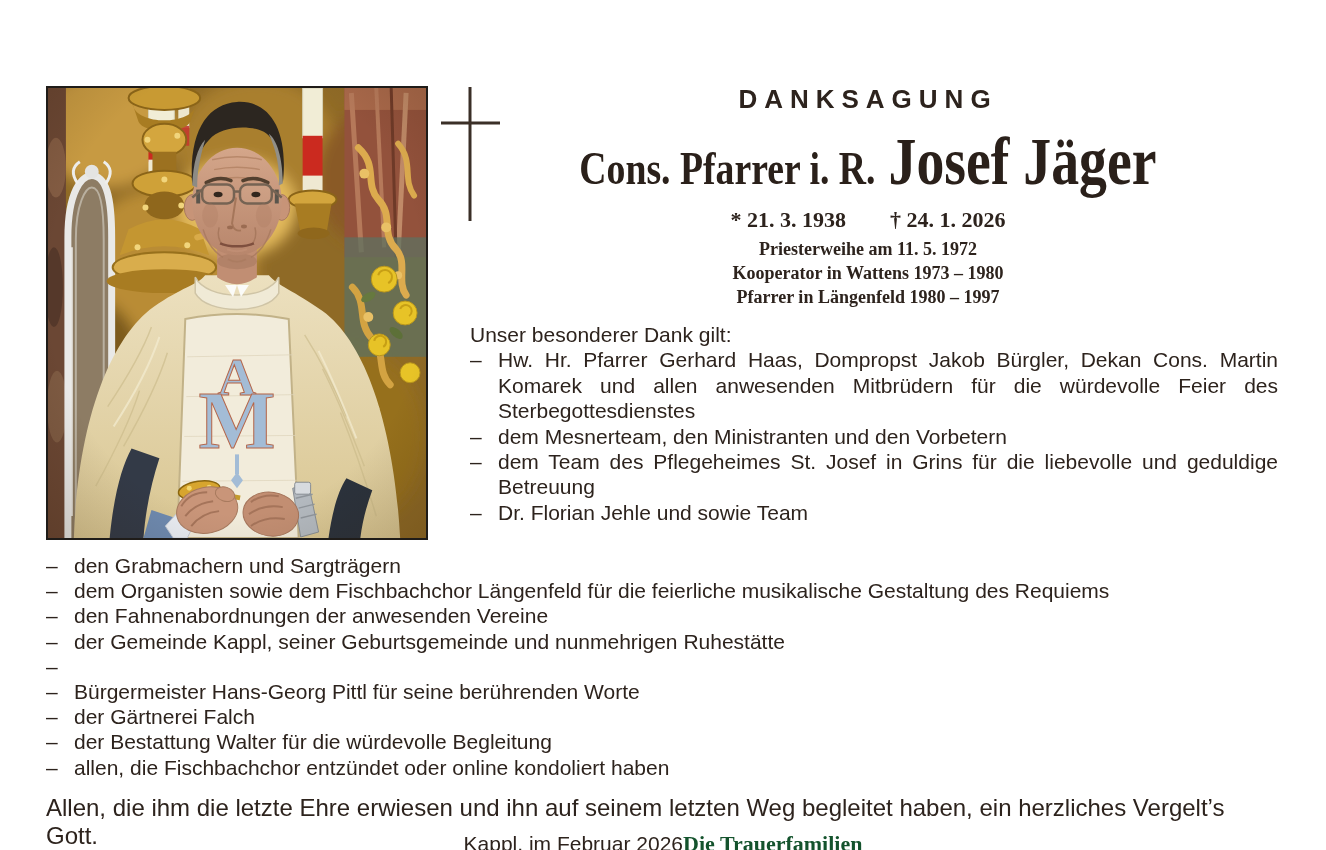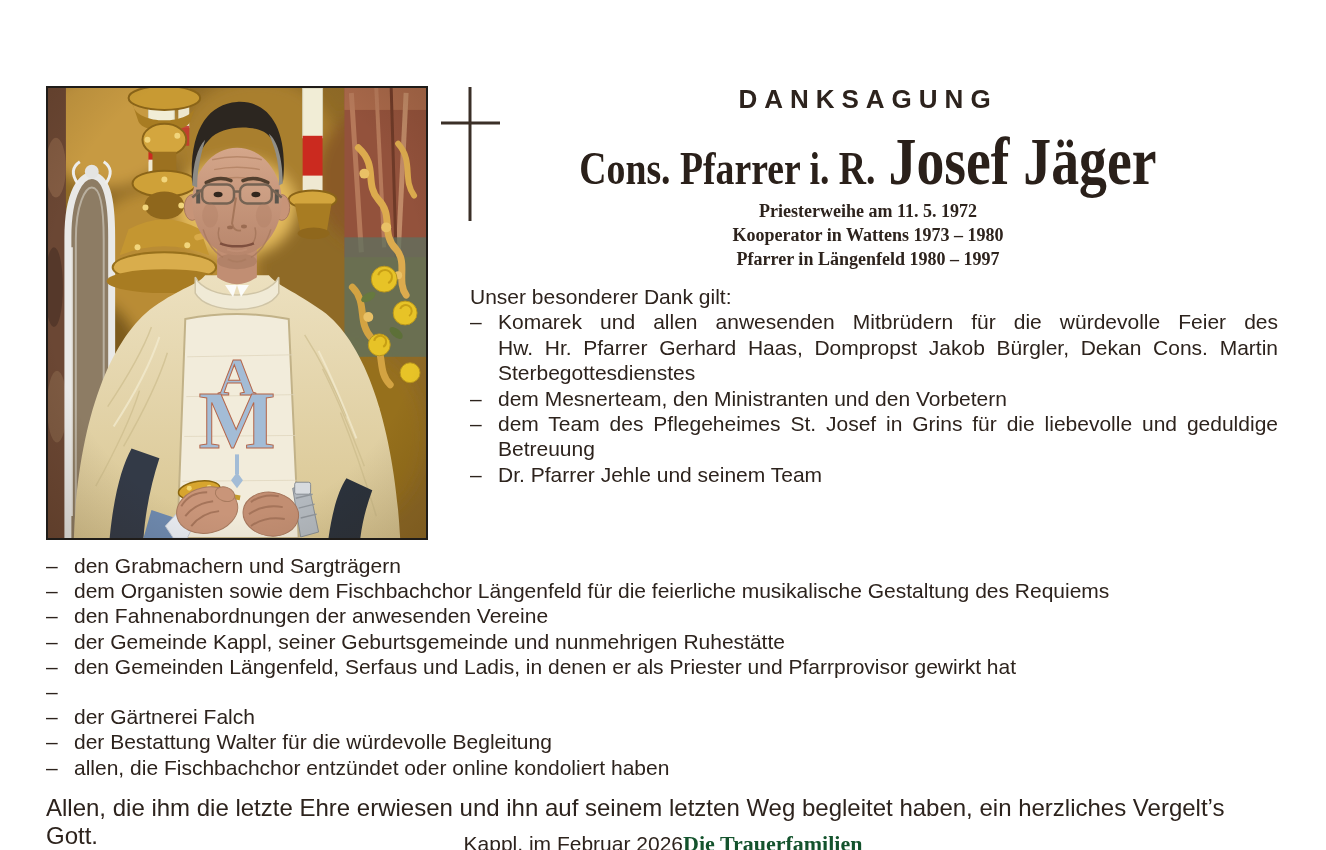--- a/index.html
+++ b/index.html
@@ -286,53 +286,56 @@
     <line x1="3" y1="39" x2="62" y2="39" stroke="#3a2f27" stroke-width="3"></line>
   </svg>
 
   <div class="col">
     <div class="kicker">DANKSAGUNG</div>
     <div class="namewrap">
       <span class="nameinner">
         <span class="prefix">Cons. Pfarrer i. R.</span><span class="bigname">Josef Jäger</span>
       </span>
     </div>
+    <div class="dates">
+      <span>* 21. 3. 1938</span><span class="gap"></span><span>† 24. 1. 2026</span>
+    </div>
     <div class="lifelines">
       <div class="ll">Priesterweihe am 11. 5. 1972</div>
       <div class="ll">Kooperator in Wattens 1973 – 1980</div>
       <div class="ll">Pfarrer in Längenfeld 1980 – 1997</div>
     </div>
 
     <div class="dank">
       <div class="intro">Unser besonderer Dank gilt:</div>
       <div class="drow">
         <span class="dash">–</span>
         <div class="dtext">
+          <span class="jline">Hw. Hr. Pfarrer Gerhard Haas, Dompropst Jakob Bürgler, Dekan Cons. Martin</span>
           <span class="jline">Komarek und allen anwesenden Mitbrüdern für die würdevolle Feier des</span>
-          <span class="jline">Hw. Hr. Pfarrer Gerhard Haas, Dompropst Jakob Bürgler, Dekan Cons. Martin</span>
           <span>Sterbegottesdienstes</span>
         </div>
       </div>
       <div class="drow">
         <span class="dash">–</span>
         <div class="dtext">
           <span>dem Mesnerteam, den Ministranten und den Vorbetern</span>
         </div>
       </div>
       <div class="drow">
         <span class="dash">–</span>
         <div class="dtext">
           <span class="jline">dem Team des Pflegeheimes St. Josef in Grins für die liebevolle und geduldige</span>
           <span>Betreuung</span>
         </div>
       </div>
       <div class="drow">
         <span class="dash">–</span>
         <div class="dtext">
-          <span>Dr. Pfarrer Jehle und seinem Team</span>
+          <span>Dr. Florian Jehle und sowie Team</span>
         </div>
       </div>
     </div>
   </div>
 
   <div class="bottomlist">
     <div class="brow">
         <span class="bdash">–</span>
         <span>den Grabmachern und Sargträgern</span>
       </div>
@@ -343,24 +346,24 @@
     <div class="brow">
         <span class="bdash">–</span>
         <span>den Fahnenabordnungen der anwesenden Vereine</span>
       </div>
     <div class="brow">
         <span class="bdash">–</span>
         <span>der Gemeinde Kappl, seiner Geburtsgemeinde und nunmehrigen Ruhestätte</span>
       </div>
     <div class="brow">
         <span class="bdash">–</span>
-        <span>den Gemeinden Längenfeld, Serfaus und Ladis, in denen er als Priester und Pfarrprovisor gewirkt hat</span>
-      </div>
-    <div class="brow">
-        <span class="bdash">–</span>
+      </div>
+    <div class="brow">
+        <span class="bdash">–</span>
+        <span>Bürgermeister Hans-Georg Pittl für seine berührenden Worte</span>
       </div>
     <div class="brow">
         <span class="bdash">–</span>
         <span>der Gärtnerei Falch</span>
       </div>
     <div class="brow">
         <span class="bdash">–</span>
         <span>der Bestattung Walter für die würdevolle Begleitung</span>
       </div>
     <div class="brow">

